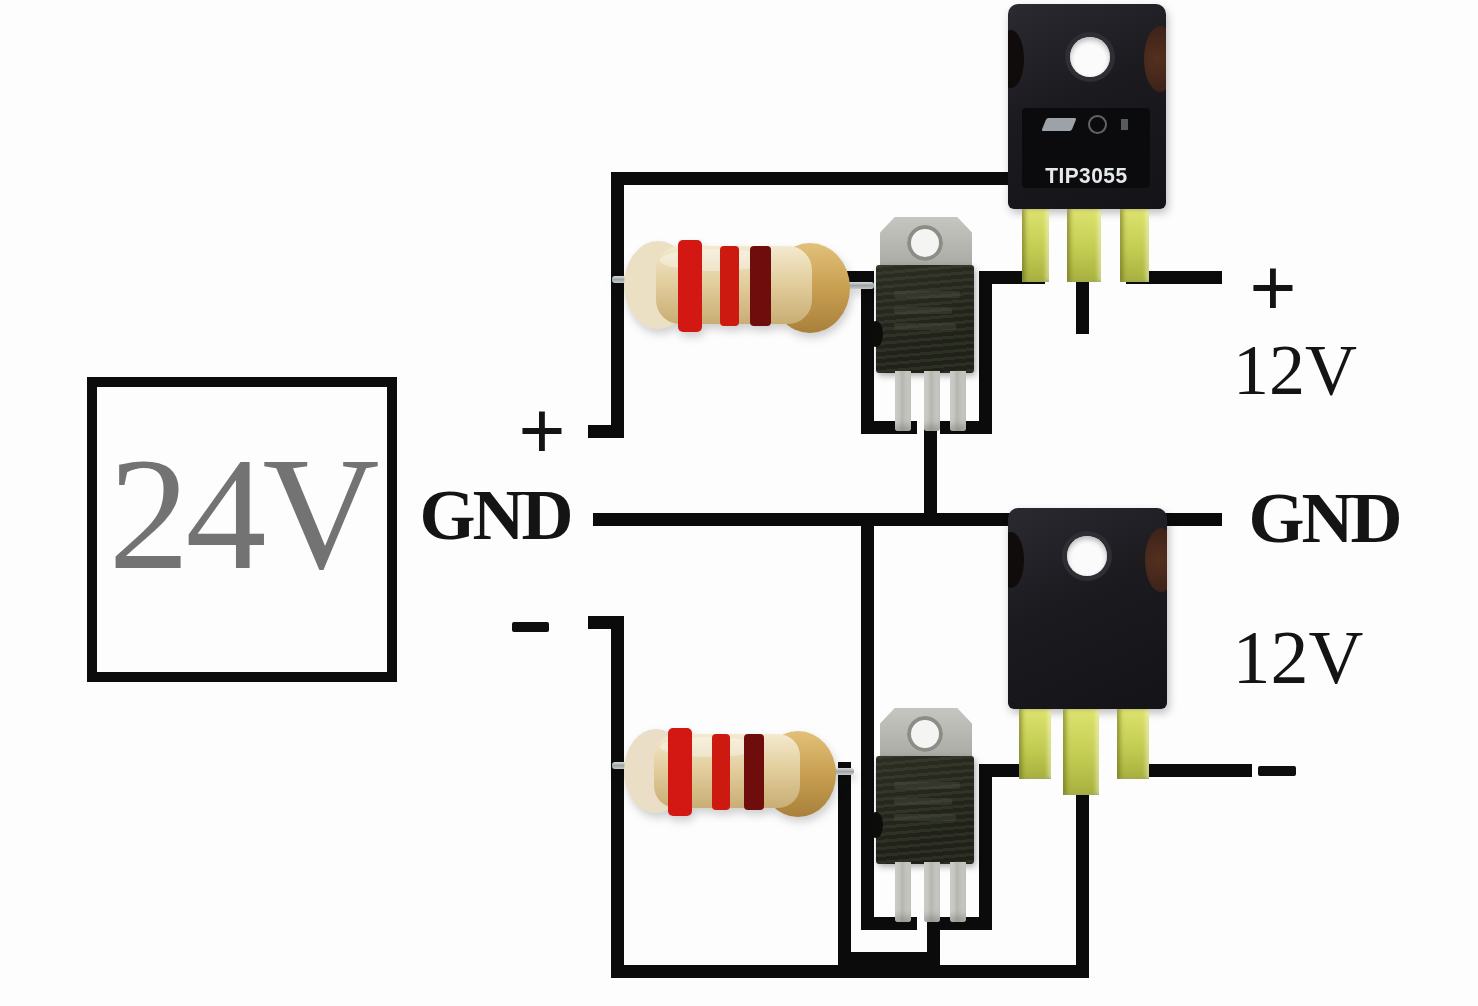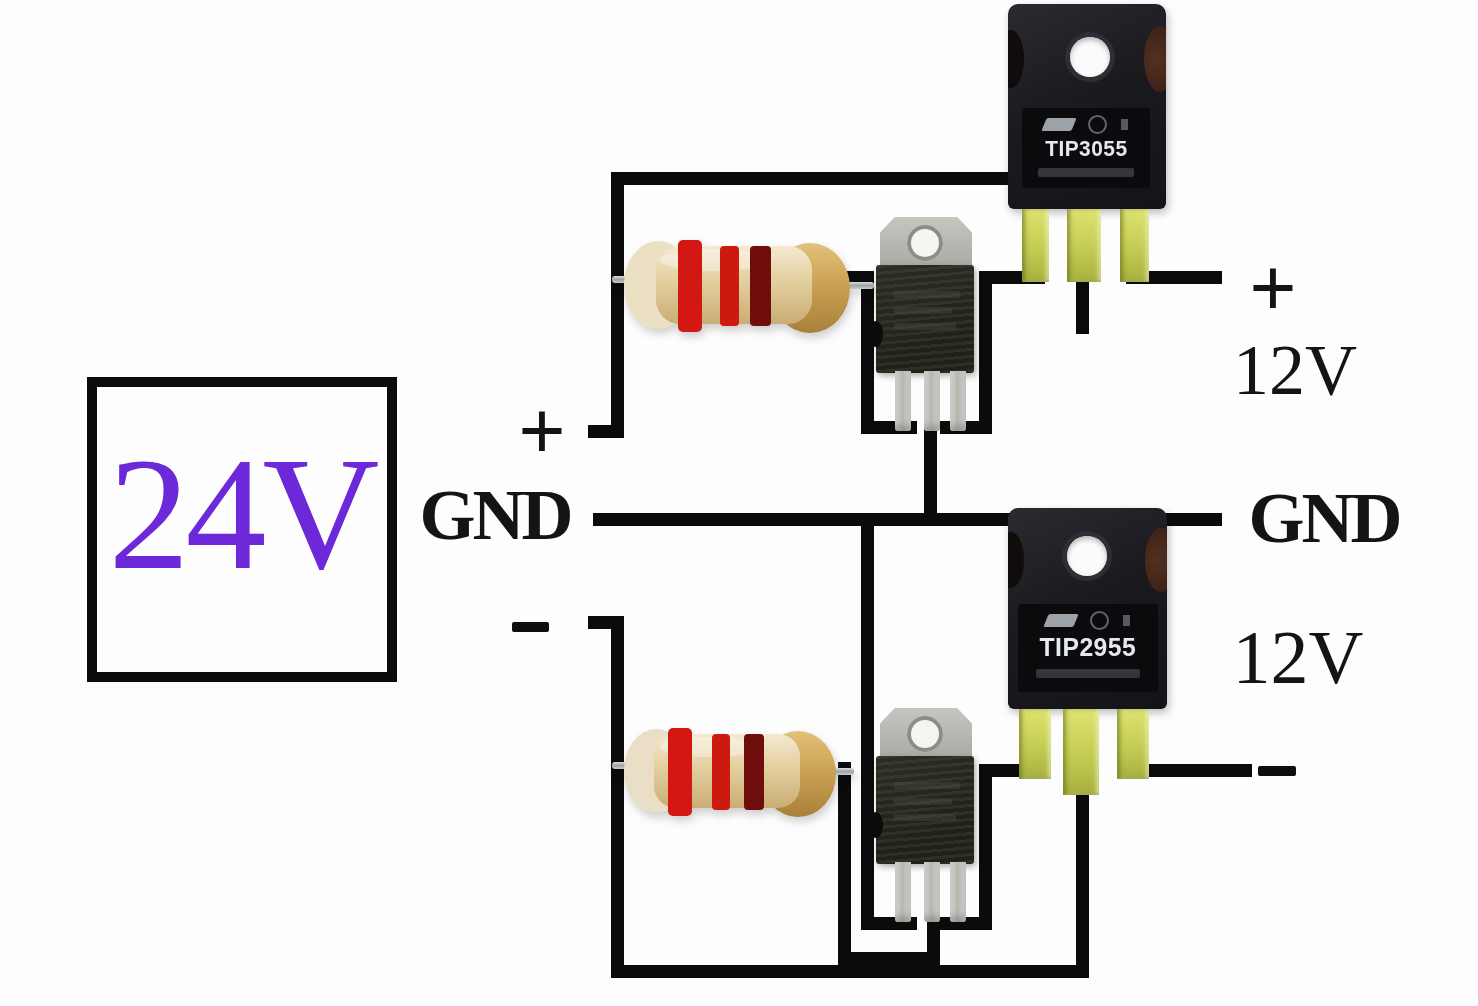--- a/index.html
+++ b/index.html
@@ -12,32 +12,32 @@
   .lbl.plus{font-size:84px;font-weight:bold;}
   .lbl.gnd{font-size:72px;font-weight:bold;letter-spacing:-3px;}
   .lbl.volt{font-size:72px;}
   .minusbar{position:absolute;background:#0e0e0e;z-index:3;border-radius:2px;}
   
   .srcbox{
     position:absolute;left:87px;top:377px;width:310px;height:305px;
     border:10px solid #0c0c0c;box-sizing:border-box;background:#fdfdfd;z-index:2;
     display:flex;align-items:center;justify-content:center;
   }
-  .srcbox span{font-size:162px;color:#6d28d9;position:relative;top:-16px;letter-spacing:-4px;}
+  .srcbox span{font-size:162px;color:#737373;position:relative;top:-16px;letter-spacing:-4px;}
   
   .comp{position:absolute;z-index:2;}
   
   .tip-body{position:absolute;background:linear-gradient(155deg,#2b2a31 0%,#1b1a1f 45%,#141318 100%);
     border-radius:10px 10px 6px 6px;box-shadow:2px 4px 8px rgba(0,0,0,.25);overflow:hidden;}
   .tip-notch-l{position:absolute;background:#0f0c0b;border-radius:50%;}
   .tip-notch-r{position:absolute;background:radial-gradient(circle at 40% 50%,#53301f,#3a2018);border-radius:50%;}
   .tip-hole{position:absolute;background:#fbfbfb;border-radius:50%;
     box-shadow:0 0 0 5px #2f2e35, inset 0 3px 5px #bbb;}
   .tip-plate{position:absolute;background:#0b0b0e;border-radius:4px;
-    display:flex;flex-direction:column;align-items:center;}
+    display:flex;flex-direction:column;align-items:center;gap:27px;}
   .tip-logo-row{display:flex;align-items:center;gap:14px;margin-top:7px;height:18px;}
   .tip-logo{width:30px;height:13px;background:#c2c8cf;transform:skewX(-22deg);opacity:.8;border-radius:2px;}
   .tip-logo2{width:15px;height:15px;border:2px solid #9aa0a6;border-radius:50%;opacity:.6;}
   .tip-logo3{width:7px;height:11px;background:#8b9198;opacity:.6;}
   .tip-name{font-family:"Liberation Sans",sans-serif;font-weight:bold;color:#e6e9ec;
     letter-spacing:.5px;transform:scaleX(.95);margin-top:3px;}
   .tip-code{height:9px;background:#787d85;opacity:.38;border-radius:2px;margin-top:6px;}
   .tip-leg{position:absolute;background:linear-gradient(180deg,#dde36f 0%,#c3cc52 55%,#a7b03e 100%);
     box-shadow:inset 3px 0 4px rgba(90,95,20,.55), inset -3px 0 4px rgba(255,255,230,.5);}
   
@@ -119,29 +119,20 @@
     <div class="tip-leg" style="left:16px;top:207px;width:27px;height:73px"></div>
     <div class="tip-leg" style="left:61px;top:207px;width:34px;height:73px"></div>
     <div class="tip-leg" style="left:114px;top:207px;width:29px;height:73px"></div>
   </div>
 
   <div class="comp" style="left:1006px;top:506px;width:162px;height:300px">
     <div class="tip-body" style="left:2px;top:2px;width:159px;height:201px">
       <div class="tip-notch-l" style="left:-10px;top:24px;width:26px;height:56px"></div>
       <div class="tip-notch-r" style="right:-10px;top:20px;width:32px;height:64px"></div>
       <div class="tip-hole" style="left:59px;top:28px;width:40px;height:40px"></div>
-      <div class="tip-plate" style="left:10px;top:96px;width:140px;height:88px">
-        <div class="tip-logo-row">
-          <div class="tip-logo"></div>
-          <div class="tip-logo2"></div>
-          <div class="tip-logo3"></div>
-        </div>
-        <div class="tip-name" style="font-size:26px">TIP2955</div>
-        <div class="tip-code" style="width:104px"></div>
-      </div>
     </div>
     <div class="tip-leg" style="left:13px;top:203px;width:32px;height:70px"></div>
     <div class="tip-leg" style="left:57px;top:203px;width:36px;height:86px"></div>
     <div class="tip-leg" style="left:111px;top:203px;width:32px;height:70px"></div>
   </div>
 
   <div class="comp" style="left:866px;top:215px;width:112px;height:220px">
     <div class="reg-tab" style="left:14px;top:2px;width:92px;height:52px"></div>
     <div class="reg-hole" style="left:41px;top:10px;width:36px;height:36px"></div>
     <div class="reg-body" style="left:10px;top:50px;width:98px;height:108px">

